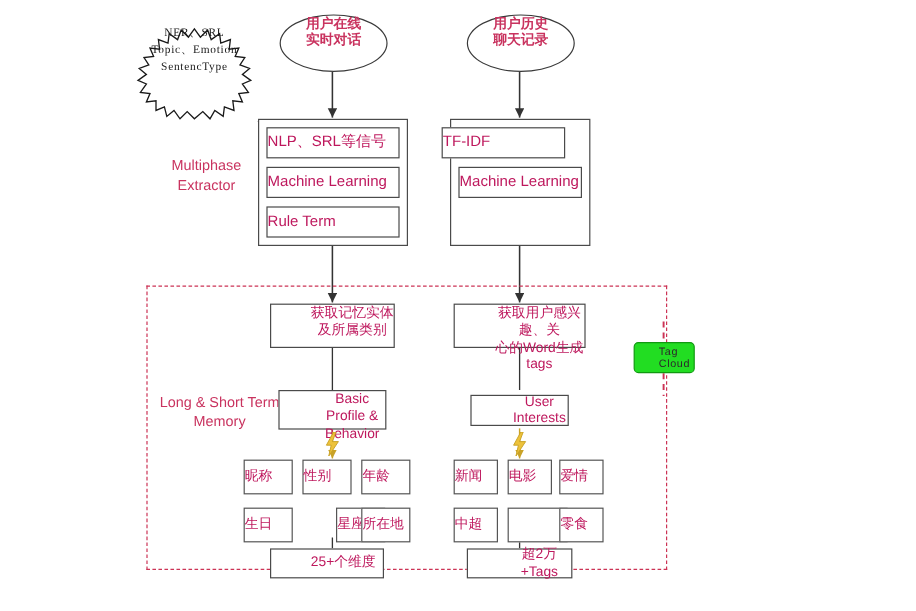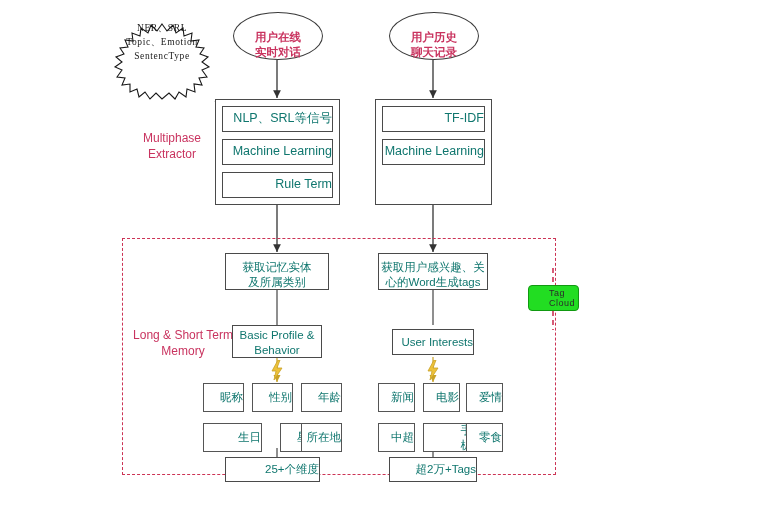--- a/index.html
+++ b/index.html
@@ -24,21 +24,21 @@
     top: 0;
     width: 763px;
     height: 509px;
     pointer-events: none;
   }
   .node {
     position: absolute;
     box-sizing: border-box;
     display: flex;
     align-items: center;
-    justify-content: flex-end;
+    justify-content: flex-start;
     text-align: center;
     line-height: 1.25;
   }
   
   .ellipse {
     border: 1.4px solid #3a3a3a;
     border-radius: 50%;
     color: #c9335f;
     font-size: 11.5px;
     font-weight: bold;
@@ -49,26 +49,27 @@
   .group-box {
     position: absolute;
     box-sizing: border-box;
     border: 1.6px solid #4a4a4a;
     background: #ffffff;
   }
   
   .rect {
     border: 1.3px solid #4a4a4a;
     background: #ffffff;
-    color: #0f766e;
+    color: #be185d;
     font-size: 12.5px;
   }
   .rect.thick { border-width: 1.8px; }
   .rect.small {
     font-size: 11.5px;
+    padding-left: 33px;
   }
   .rect.chip {
     font-size: 11.5px;
     border: 1.3px solid #555555;
   }
   .rect .l { display: block; }
   
   #memory-region {
     position: absolute;
     box-sizing: border-box;
@@ -198,21 +199,21 @@
   </div>
   <div class="node rect" style="left:222px; top:139px; width:111px; height:26px;">
     <span>Machine Learning</span>
   </div>
   <div class="node rect thick" style="left:222px; top:172px; width:111px; height:26px;">
     <span>Rule Term</span>
   </div>
 
   <div class="group-box" style="left:375px; top:99px; width:117px; height:106px;"></div>
 
-  <div class="node rect" style="left:382px; top:106px; width:103px; height:26px;">
+  <div class="node rect" style="left:368px; top:106px; width:103px; height:26px;">
     <span>TF-IDF</span>
   </div>
   <div class="node rect" style="left:382px; top:139px; width:103px; height:26px;">
     <span>Machine Learning</span>
   </div>
 
   <div id="memory-region" style="left:122px; top:238px; width:434px; height:237px;"></div>
 
   <div class="node rect small" style="left:225px; top:253px; width:104px; height:37px; flex-direction:column;">
     <span class="l">获取记忆实体</span>
@@ -255,21 +256,21 @@
 
   <div class="node rect chip" style="left:203px; top:383px; width:41px; height:29px;">
     <span>昵称</span>
   </div>
   <div class="node rect chip" style="left:252px; top:383px; width:41px; height:29px;">
     <span>性别</span>
   </div>
   <div class="node rect chip" style="left:301px; top:383px; width:41px; height:29px;">
     <span>年龄</span>
   </div>
-  <div class="node rect chip" style="left:203px; top:423px; width:59px; height:29px;">
+  <div class="node rect chip" style="left:203px; top:423px; width:41px; height:29px;">
     <span>生日</span>
   </div>
   <div class="node rect chip" style="left:252px; top:423px; width:41px; height:29px;margin-left:28px;">
     <span>星座</span>
   </div>
   <div class="node rect chip" style="left:301px; top:423px; width:41px; height:29px;">
     <span>所在地</span>
   </div>
 
   <div class="node rect chip" style="left:378px; top:383px; width:37px; height:29px;">

